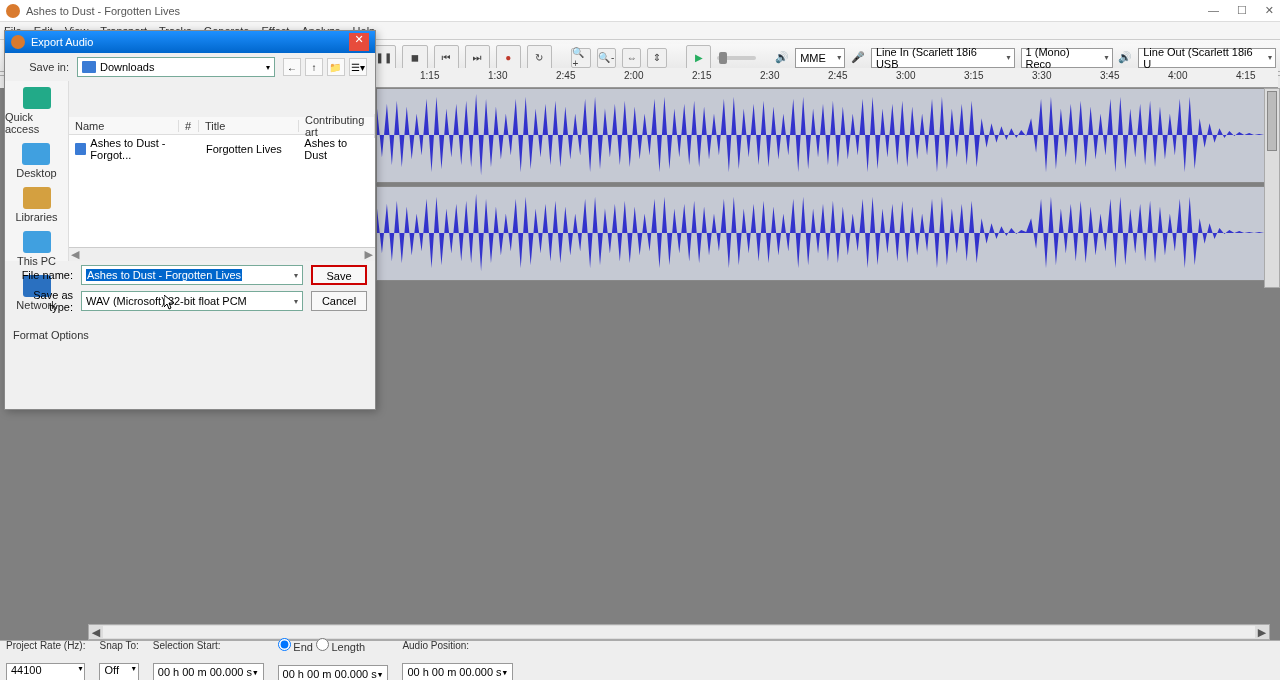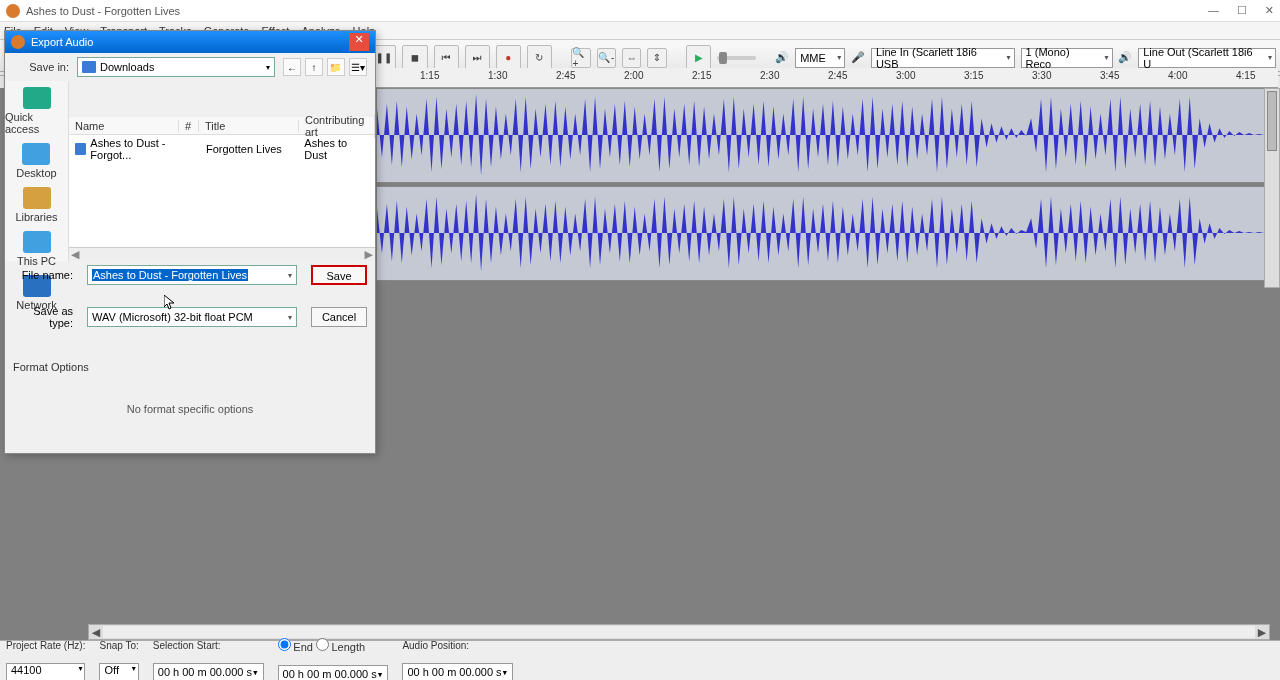--- a/index.html
+++ b/index.html
@@ -78,21 +78,21 @@
 .place .pic.net { background: #2a70c0; }
 
 .filelist { flex: 1; background: #fff; display: flex; flex-direction: column; margin-top: 36px; }
 .fl-head { display: flex; background: #f8f8f8; border-bottom: 1px solid #ddd; height: 18px; align-items: center; }
 .fl-head .col { padding: 0 6px; border-right: 1px solid #ddd; color: #333; }
 .fl-row { display: flex; padding: 2px 6px; align-items: center; gap: 4px; }
 .fl-row .fi { width: 12px; height: 12px; background: #3a7bd5; border-radius: 1px; }
 .fl-scroll { height: 14px; background: #eee; border-top: 1px solid #ccc; display: flex; align-items: center; justify-content: space-between; padding: 0 2px; color: #888; font-size: 9px; }
 
 .dlg-inputs { padding: 4px 8px; }
-.inp-row { display: flex; align-items: center; gap: 14px; margin-bottom: 20px; }
+.inp-row { display: flex; align-items: center; gap: 8px; margin-bottom: 4px; }
 .inp-row .lbl { width: 60px; text-align: right; }
 .txtin { flex: 1; height: 20px; background: #fff; border: 1px solid #7a9; padding: 0 4px; display: flex; align-items: center; position: relative; }
 .txtin.selected span { background: #0066cc; color: #fff; padding: 0 1px; }
 .txtin::after { content: "▾"; position: absolute; right: 4px; color: #555; font-size: 8px; }
 .btn { width: 56px; height: 20px; background: #f8f8f8; border: 1px solid #999; text-align: center; line-height: 18px; cursor: pointer; }
 .btn.save { border: 2px solid #cc0000; }
 
 .fmt-section { padding: 8px; }
 .fmt-head { color: #333; margin-bottom: 30px; }
 .fmt-msg { text-align: center; color: #555; }
@@ -361,20 +361,19 @@
     <div class="inp-row">
       <span class="lbl">Save as type:</span>
       <div class="txtin">
           <span>WAV (Microsoft) 32-bit float PCM</span>
         </div>
       <div class="btn"><span>Cancel</span></div>
     </div>
   </div>
   <div class="fmt-section">
     <div class="fmt-head">Format Options</div>
-    <div class="fmt-msg">No format specific options</div>
   </div>
   <div style="height:30px"></div>
 </div>
 
 <svg class="cursor" viewBox="0 0 12 16">
     <path d="M0,0 L0,12 L3,9 L5,14 L7,13 L5,8 L10,8 Z" fill="#fff" stroke="#000" stroke-width="1"></path>
   </svg>
 
 </body></html>

